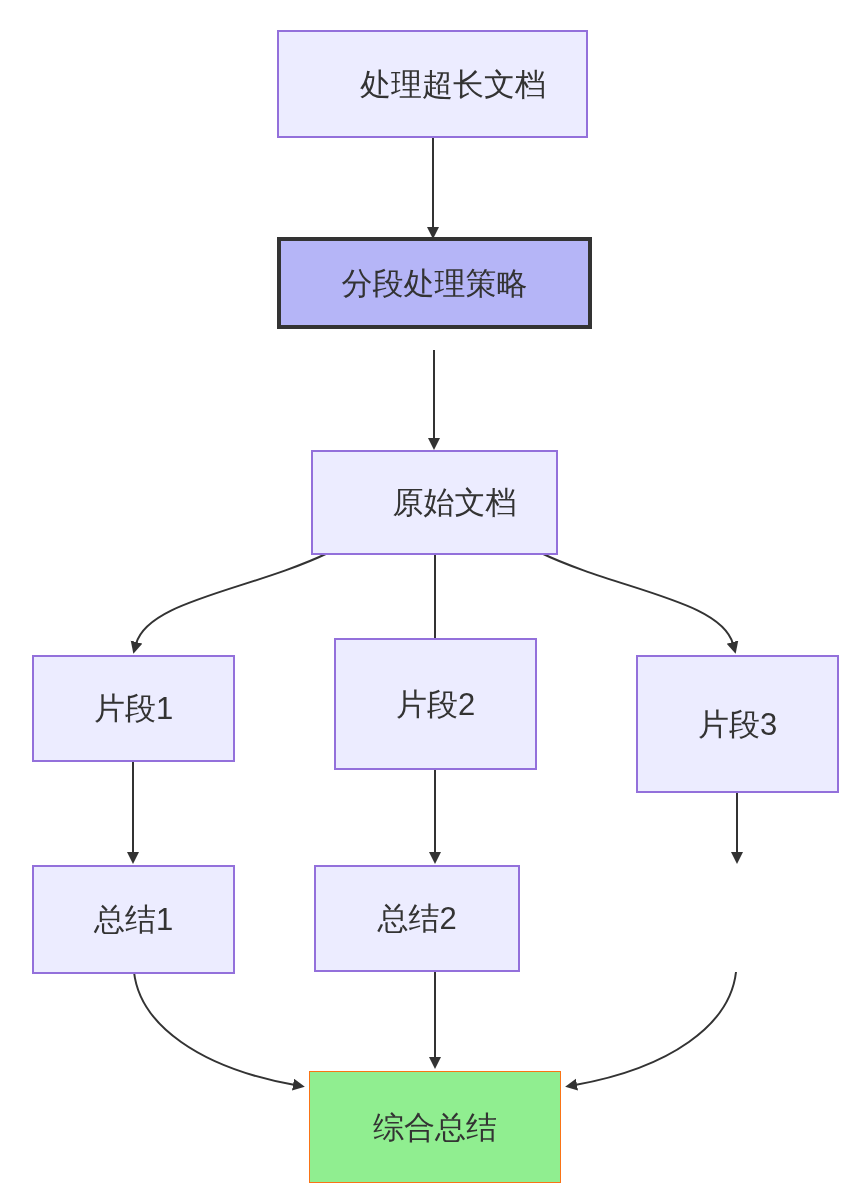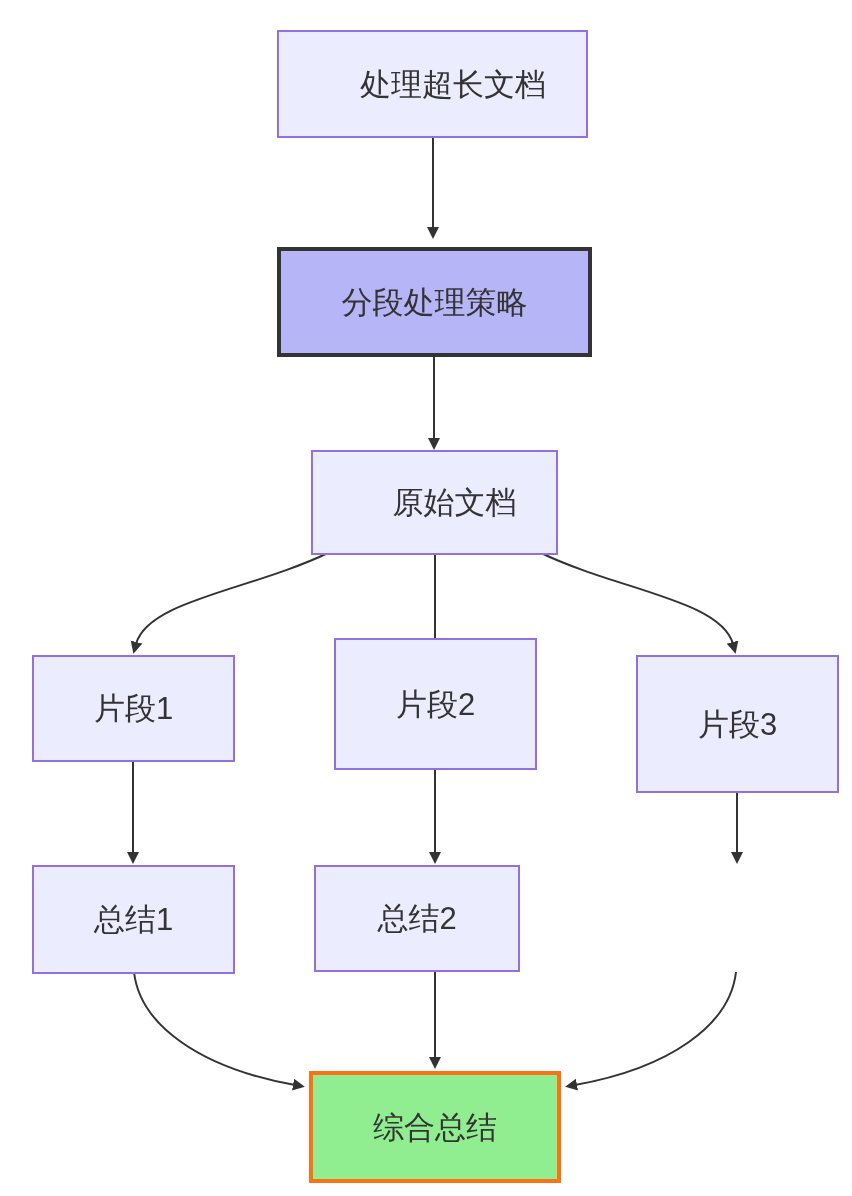--- a/index.html
+++ b/index.html
@@ -40,25 +40,25 @@
     line-height: 1;
     text-align: center;
     white-space: nowrap;
   }
   .node--emphasis {
     background: #b5b5f7;
     border: 4px solid #333333;
   }
   .node--result {
     background: #90EE90;
-    border: 4px solid #f97316;
+    border: 1px solid #f97316;
   }
   
   .n-a { left: 277px; top: 30px;   width: 311px; height: 108px; padding-left: 41px; }
-  .n-b { left: 277px; top: 247px;  width: 315px; height: 110px; }
+  .n-b { left: 277px; top: 237px;  width: 315px; height: 92px; }
   .n-c { left: 311px; top: 450px;  width: 247px; height: 105px; padding-left: 40px; }
   .n-d { left: 32px;  top: 655px;  width: 203px; height: 107px; }
   .n-e { left: 334px; top: 638px;  width: 203px; height: 132px; text-align: center; }
   .n-f { left: 636px; top: 655px;  width: 203px; height: 138px; }
   .n-g { left: 32px;  top: 865px;  width: 203px; height: 109px; }
   .n-h { left: 314px; top: 865px;  width: 206px; height: 107px; }
   .n-i { left: 636px; top: 865px;  width: 203px; height: 107px; }
   .n-j { left: 309px; top: 1071px; width: 252px; height: 112px; }
 </style>
 </head>

